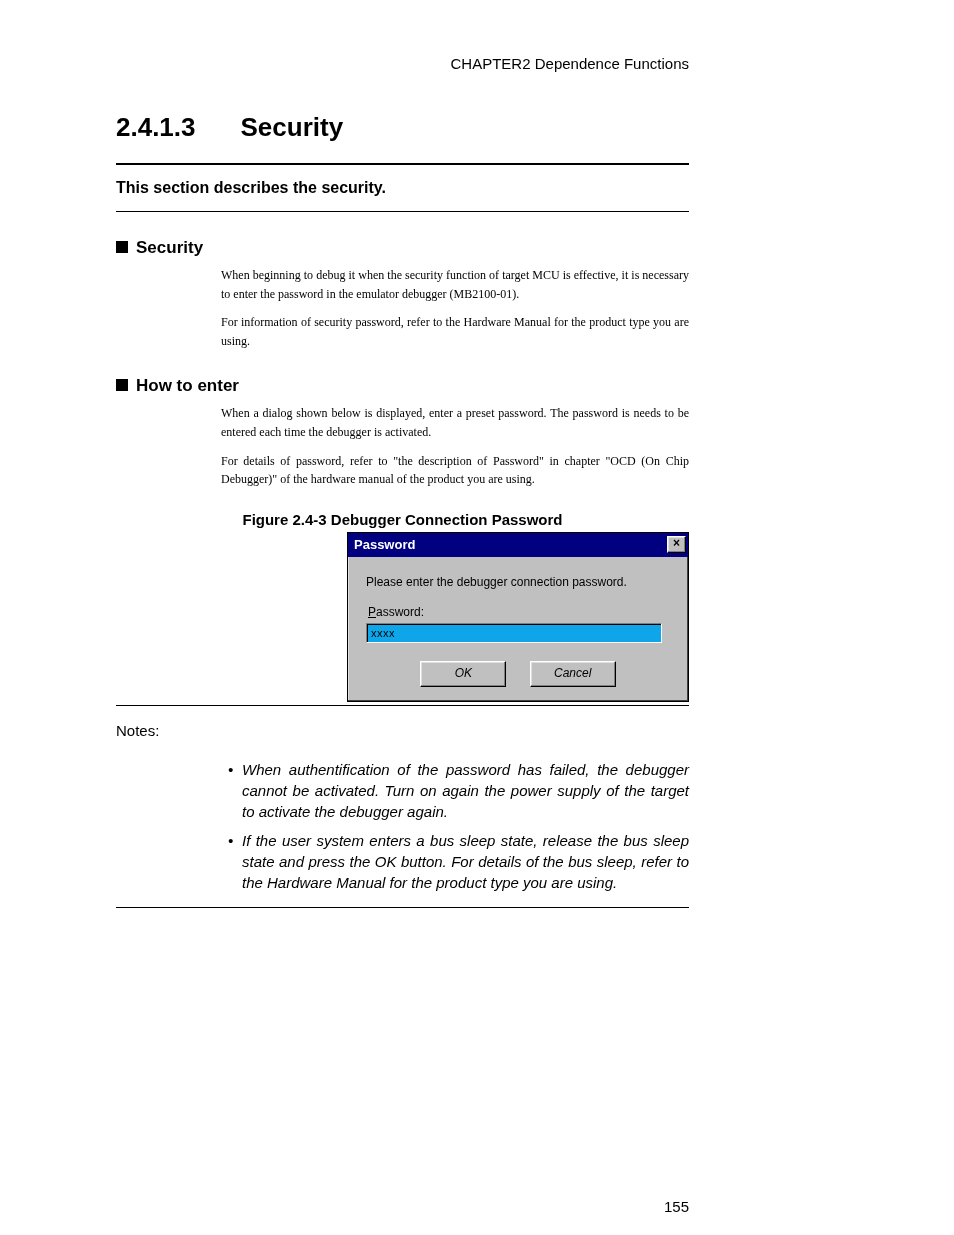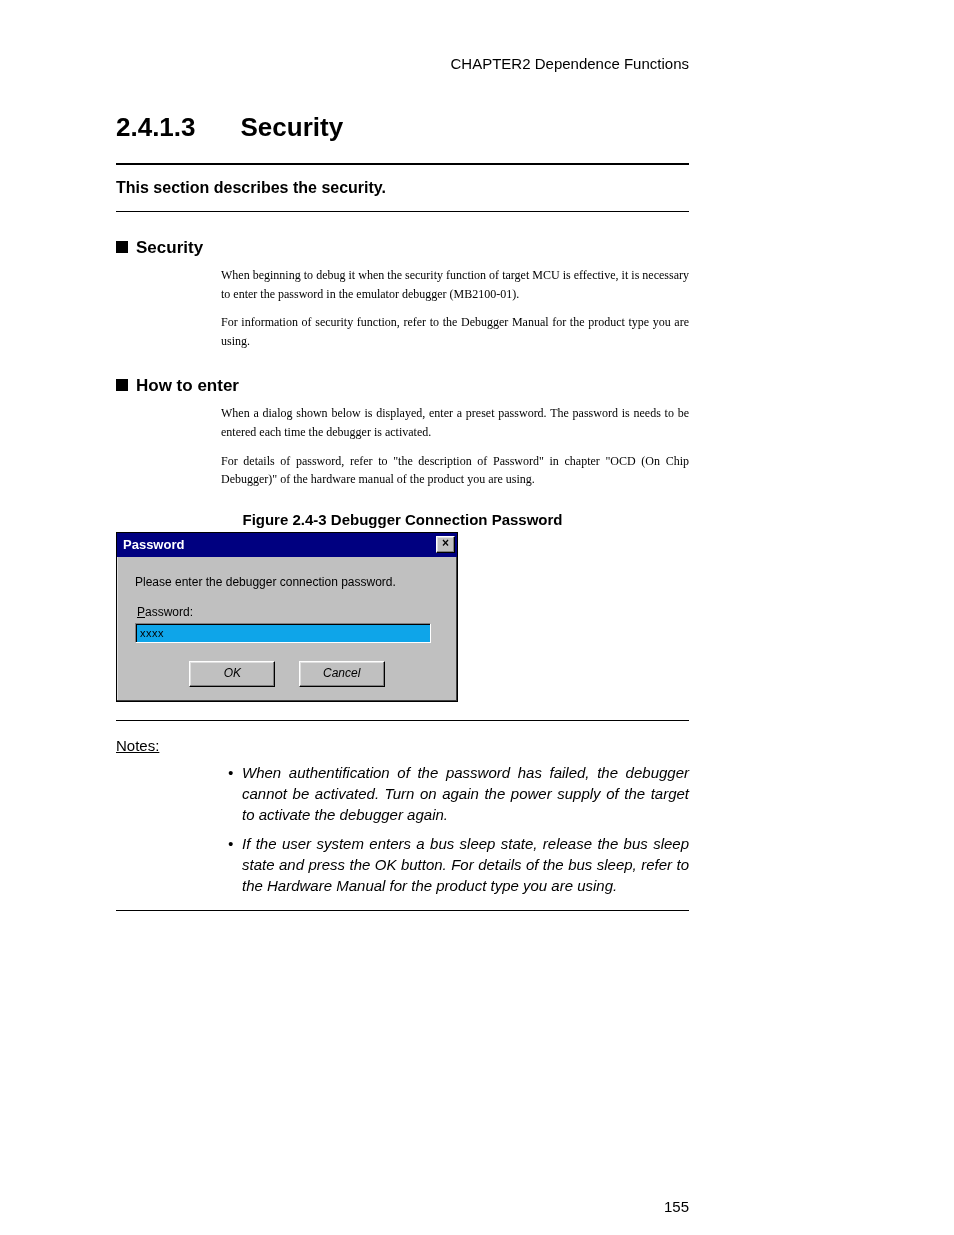--- a/index.html
+++ b/index.html
@@ -74,22 +74,22 @@
   .figure-caption {
     font-family: Arial, Helvetica, sans-serif;
     font-weight: bold;
     font-size: 15px;
     text-align: center;
     margin: 22px 0 4px 0;
   }
   
   .dialog-wrap {
     display: flex;
-    justify-content: flex-start;
-    margin-bottom: 18px;
+    justify-content: flex-end;
+    margin-bottom: 3px;
   }
   .dialog {
     width: 340px;
     font-family: "MS Sans Serif", Tahoma, Arial, sans-serif;
     font-size: 12px;
     background: #c0c0c0;
     border: 1px solid #000;
     box-shadow: inset -1px -1px 0 #404040, inset 1px 1px 0 #dfdfdf;
   }
   .titlebar {
@@ -160,22 +160,21 @@
     border-top: 1px solid #fff;
     border-left: 1px solid #fff;
     border-right: 1px solid #000;
     border-bottom: 1px solid #000;
     box-shadow: inset -1px -1px 0 #808080, inset 1px 1px 0 #dfdfdf;
     font-style: italic;
   }
   .notes-label {
     font-family: Arial, Helvetica, sans-serif;
     font-size: 15px;
-    margin: 16px 0 8px 0;
-    text-decoration: underline;
+    margin: 16px 0 20px 0;
   }
   ul.notes {
     font-family: Arial, Helvetica, sans-serif;
     font-size: 15px;
     line-height: 1.4;
     margin: 0 0 14px 0;
     padding-left: 112px;
     list-style: none;
     font-style: italic;
   }
@@ -212,21 +211,21 @@
 
   <hr class="hr-thick">
   <p class="intro-line">This section describes the security.</p>
   <hr class="hr-thin">
 
   <div class="subhead">
     <span class="square"></span><span>Security</span>
   </div>
   <div class="body-block">
     <p>When beginning to debug it when the security function of target MCU is effective, it is necessary to enter the password in the emulator debugger (MB2100-01).</p>
-    <p>For information of security function, refer to the Debugger Manual for the product type you are using.</p>
+    <p>For information of security password, refer to the Hardware Manual for the product type you are using.</p>
   </div>
 
   <div class="subhead">
     <span class="square"></span><span>How to enter</span>
   </div>
   <div class="body-block">
     <p>When a dialog shown below is displayed, enter a preset password. The password is needs to be entered each time the debugger is activated.</p>
     <p>For details of password, refer to "the description of Password" in chapter "OCD (On Chip Debugger)" of the hardware manual of the product you are using.</p>
   </div>
 

